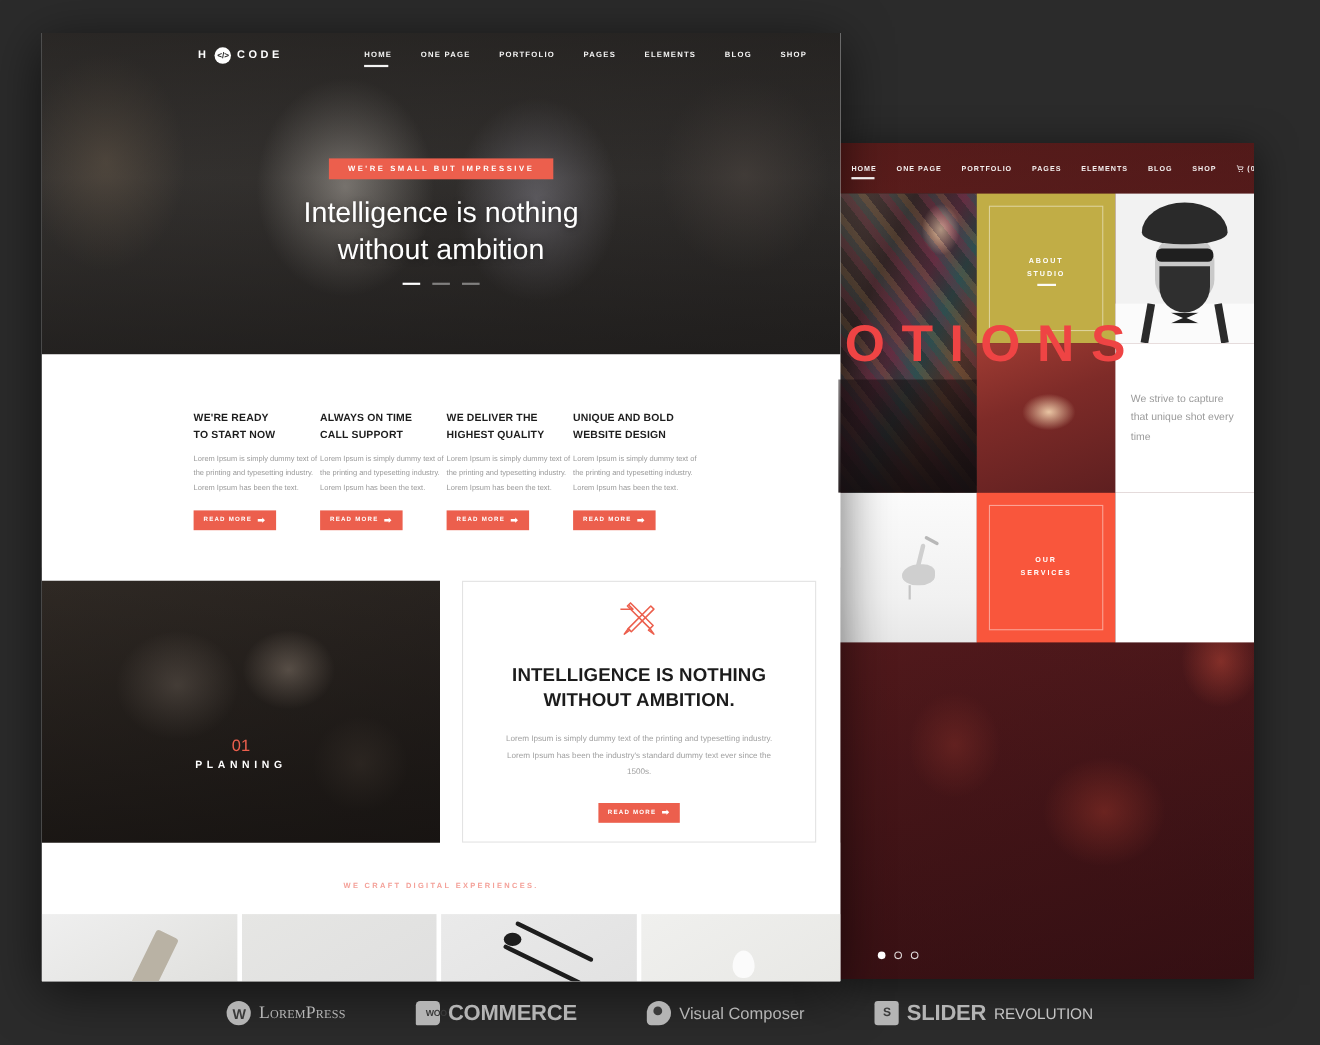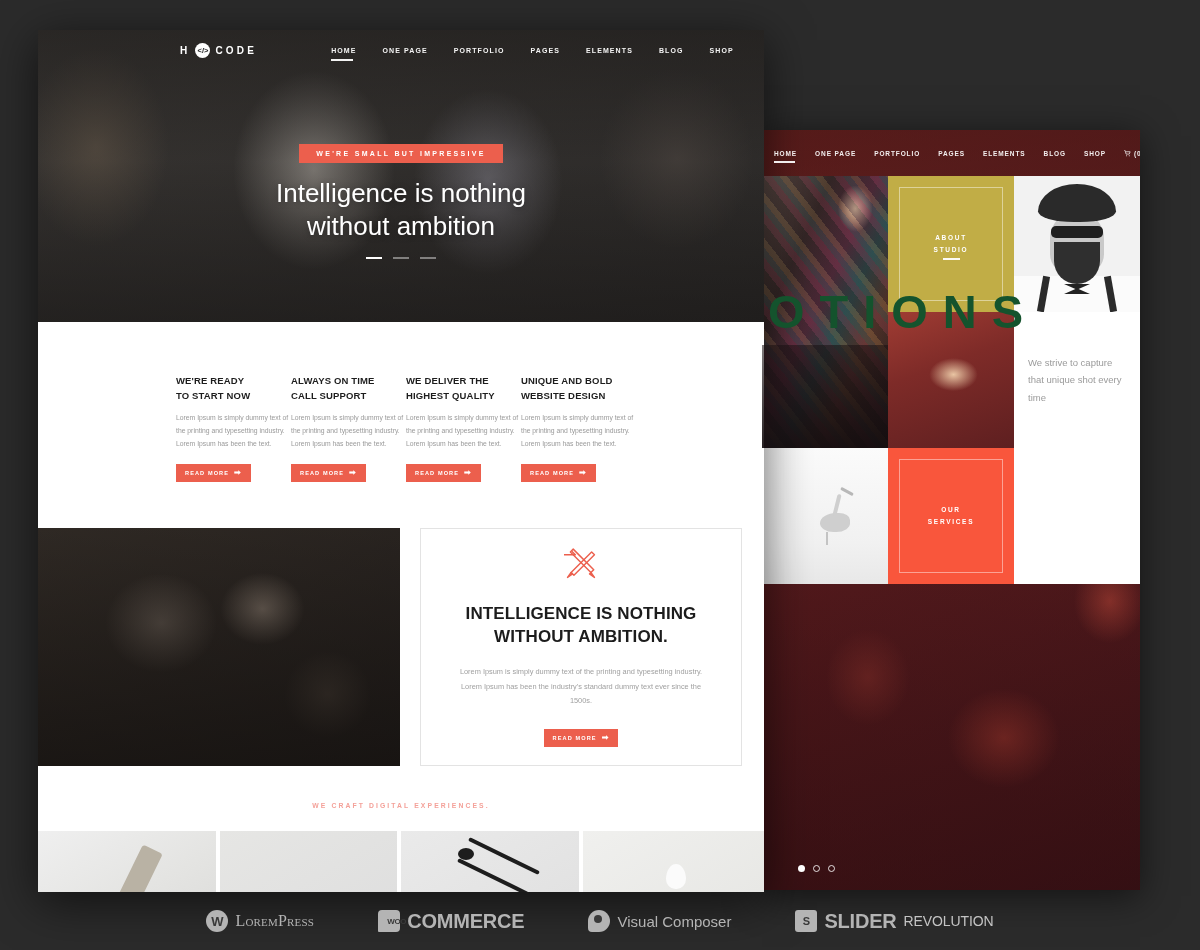--- a/index.html
+++ b/index.html
@@ -60,21 +60,21 @@
     height: 1.5px; background: #fff;
   }
   .w2-nav .spacer { flex: 1; }
   .w2-cart { display: flex; align-items: center; gap: 3px; margin-right: 14px; }
   .w2-cart svg { width: 7px; height: 7px; }
 
   .w2-hero-center {
     position: absolute; z-index: 3;
     left: 0; right: 0; top: 128px;
     text-align: center;
-    color: #14532d;
+    color: #ef4444;
   }
   .w2-dash {
     width: 17px; height: 2px; background: #fff;
     margin: 0 auto 28px; opacity: .95;
   }
   .w2-bigword {
     font-size: 47px;
     font-weight: 700;
     letter-spacing: 15px;
     line-height: 1;
@@ -614,20 +614,24 @@
       <a class="btn-read">
         <span>READ MORE</span>
         <span class="arw">➡</span>
       </a>
     </div>
   </section>
 
   <section class="split">
     <div class="split-img">
       <div class="sp-bg"></div>
+      <div class="sp-cap">
+        <div class="sp-num">01</div>
+        <div class="sp-lbl">PLANNING</div>
+      </div>
     </div>
 
     <div class="split-box">
       <div class="tool-icon">
         <svg width="34" height="34" viewBox="0 0 48 48">
           <g fill="none" stroke="#ec5f4d" stroke-width="2" stroke-linejoin="round">
             <path d="M11 6l5 5-22 0" transform="translate(0,0)"></path>
             <path d="M9 7l4-4 29 29-4 4z"></path>
             <path d="M38 36l5 7-7-5z"></path>
             <path d="M39 7l4 4-29 29-4-4z"></path>

